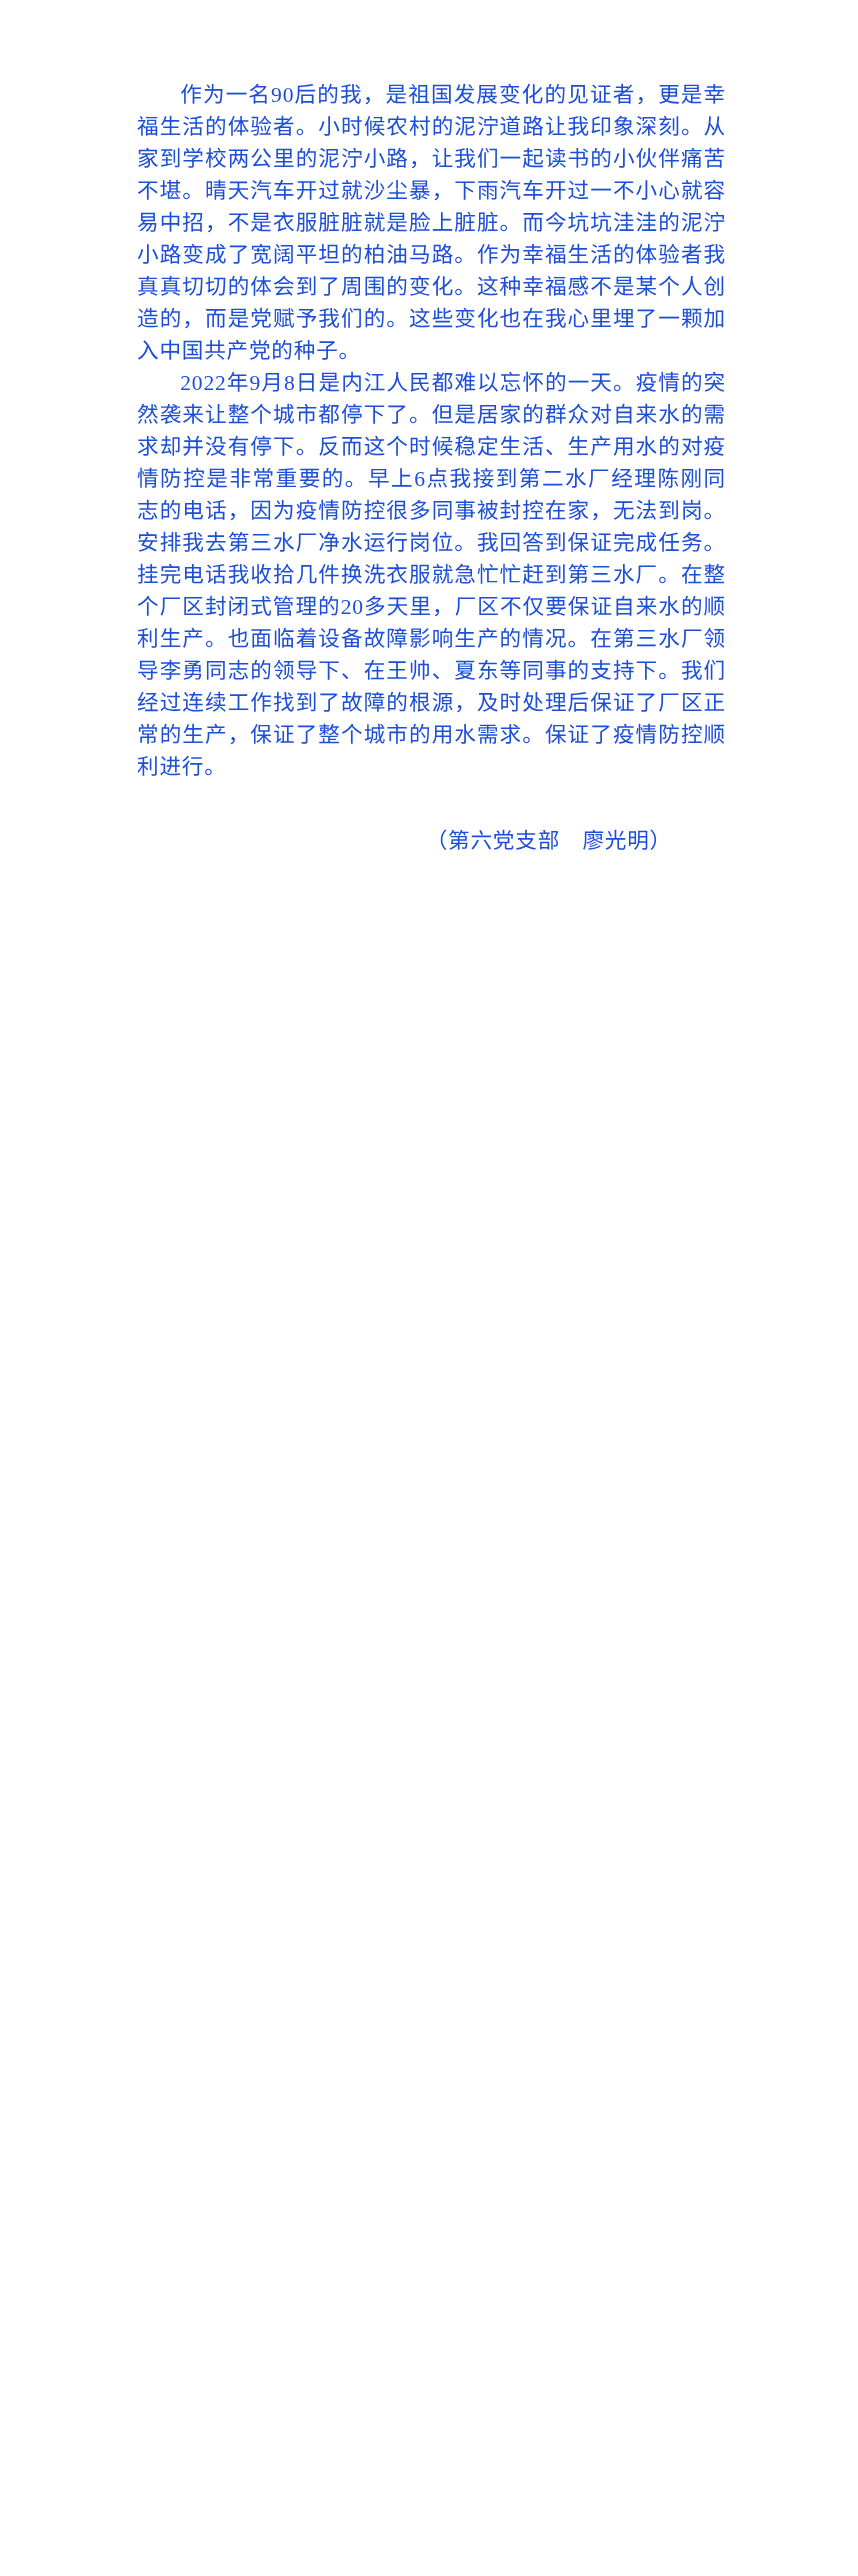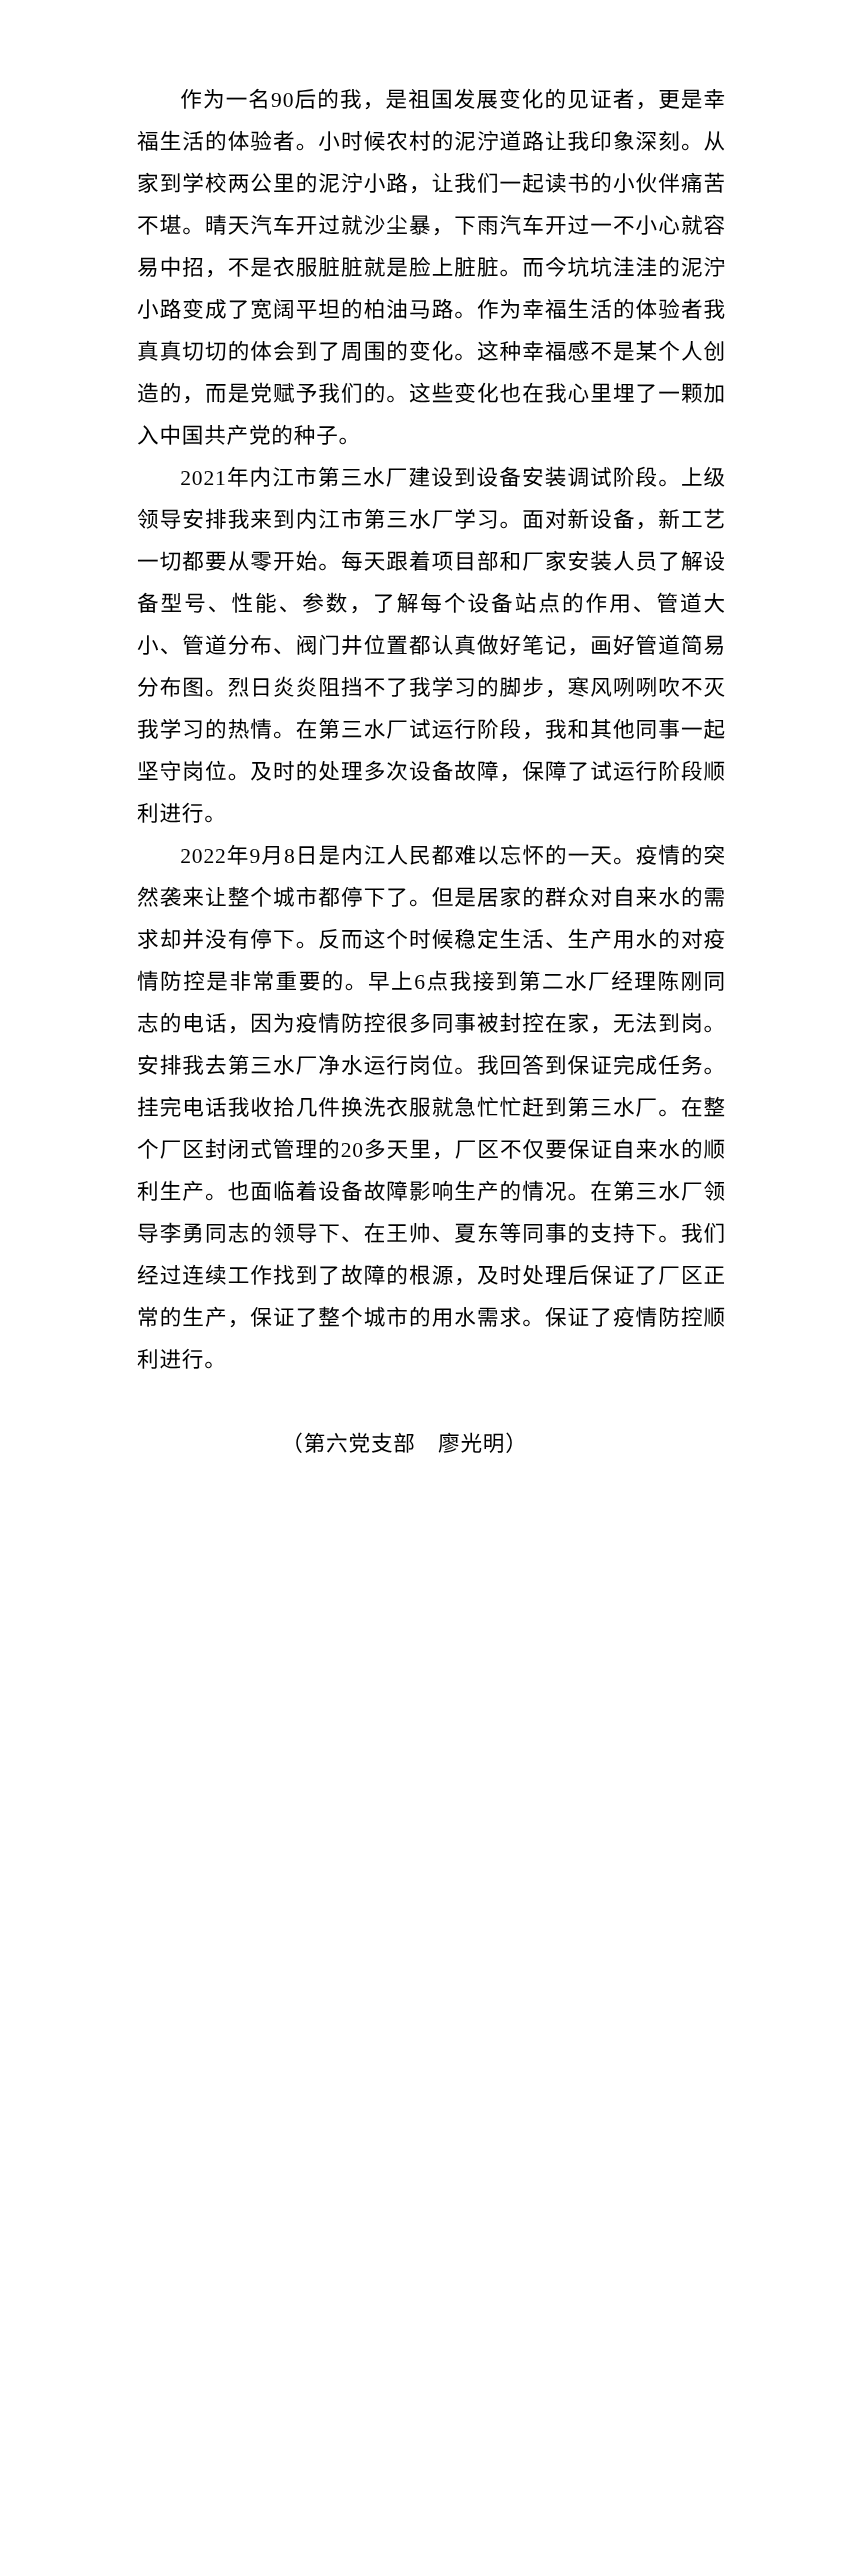--- a/index.html
+++ b/index.html
@@ -9,45 +9,44 @@
   }
   .page {
     position: relative;
     width: 859px;
     height: 2576px;
     box-sizing: border-box;
     background: #ffffff;
     padding: 79px 133px 0 137px;
     font-family: "Liberation Serif", "DejaVu Serif", serif;
     font-size: 21.6px;
-    line-height: 42px;
-    color: #000000;
+    line-height: 32px;
+    color: #1d4ed8;
     overflow: hidden;
   }
   .body-text p {
     margin: 0;
     padding: 0;
     text-align: justify;
     text-justify: inter-ideograph;
     text-indent: 2em;
     letter-spacing: 0.8px;
     word-break: break-all;
   }
   .signature-line {
     margin-top: 42px;
-    text-align: center;
+    text-align: right;
     padding-right: 54px;
     letter-spacing: 0.8px;
     white-space: nowrap;
   }
 </style>
 </head>
 <body>
 
 <div class="page">
   <div class="body-text">
     <p>作为一名90后的我，是祖国发展变化的见证者，更是幸福生活的体验者。小时候农村的泥泞道路让我印象深刻。从家到学校两公里的泥泞小路，让我们一起读书的小伙伴痛苦不堪。晴天汽车开过就沙尘暴，下雨汽车开过一不小心就容易中招，不是衣服脏脏就是脸上脏脏。而今坑坑洼洼的泥泞小路变成了宽阔平坦的柏油马路。作为幸福生活的体验者我真真切切的体会到了周围的变化。这种幸福感不是某个人创造的，而是党赋予我们的。这些变化也在我心里埋了一颗加入中国共产党的种子。</p>
-    <p>2021年内江市第三水厂建设到设备安装调试阶段。上级领导安排我来到内江市第三水厂学习。面对新设备，新工艺一切都要从零开始。每天跟着项目部和厂家安装人员了解设备型号、性能、参数，了解每个设备站点的作用、管道大小、管道分布、阀门井位置都认真做好笔记，画好管道简易分布图。烈日炎炎阻挡不了我学习的脚步，寒风咧咧吹不灭我学习的热情。在第三水厂试运行阶段，我和其他同事一起坚守岗位。及时的处理多次设备故障，保障了试运行阶段顺利进行。</p>
     <p>2022年9月8日是内江人民都难以忘怀的一天。疫情的突然袭来让整个城市都停下了。但是居家的群众对自来水的需求却并没有停下。反而这个时候稳定生活、生产用水的对疫情防控是非常重要的。早上6点我接到第二水厂经理陈刚同志的电话，因为疫情防控很多同事被封控在家，无法到岗。安排我去第三水厂净水运行岗位。我回答到保证完成任务。挂完电话我收拾几件换洗衣服就急忙忙赶到第三水厂。在整个厂区封闭式管理的20多天里，厂区不仅要保证自来水的顺利生产。也面临着设备故障影响生产的情况。在第三水厂领导李勇同志的领导下、在王帅、夏东等同事的支持下。我们经过连续工作找到了故障的根源，及时处理后保证了厂区正常的生产，保证了整个城市的用水需求。保证了疫情防控顺利进行。</p>
   </div>
   <div class="signature-line">（第六党支部　廖光明）</div>
 </div>
 
 
 </body></html>

